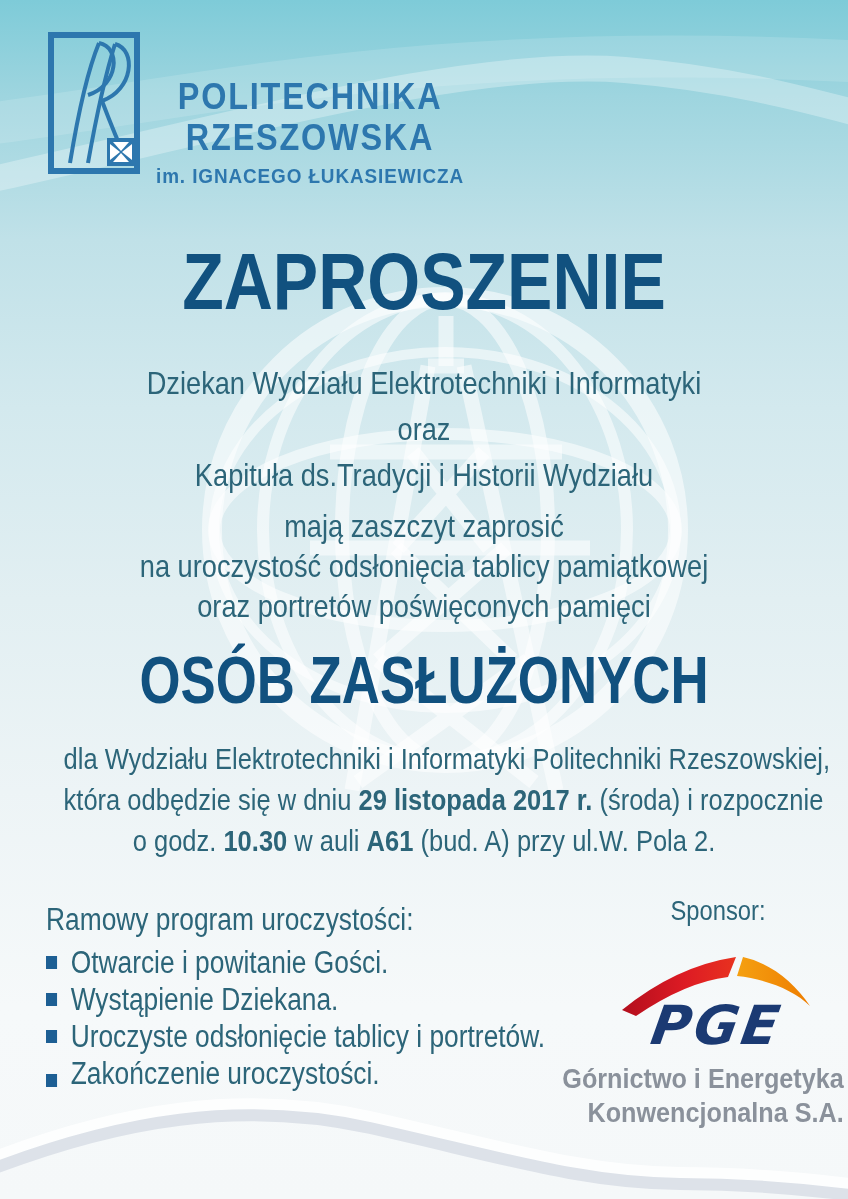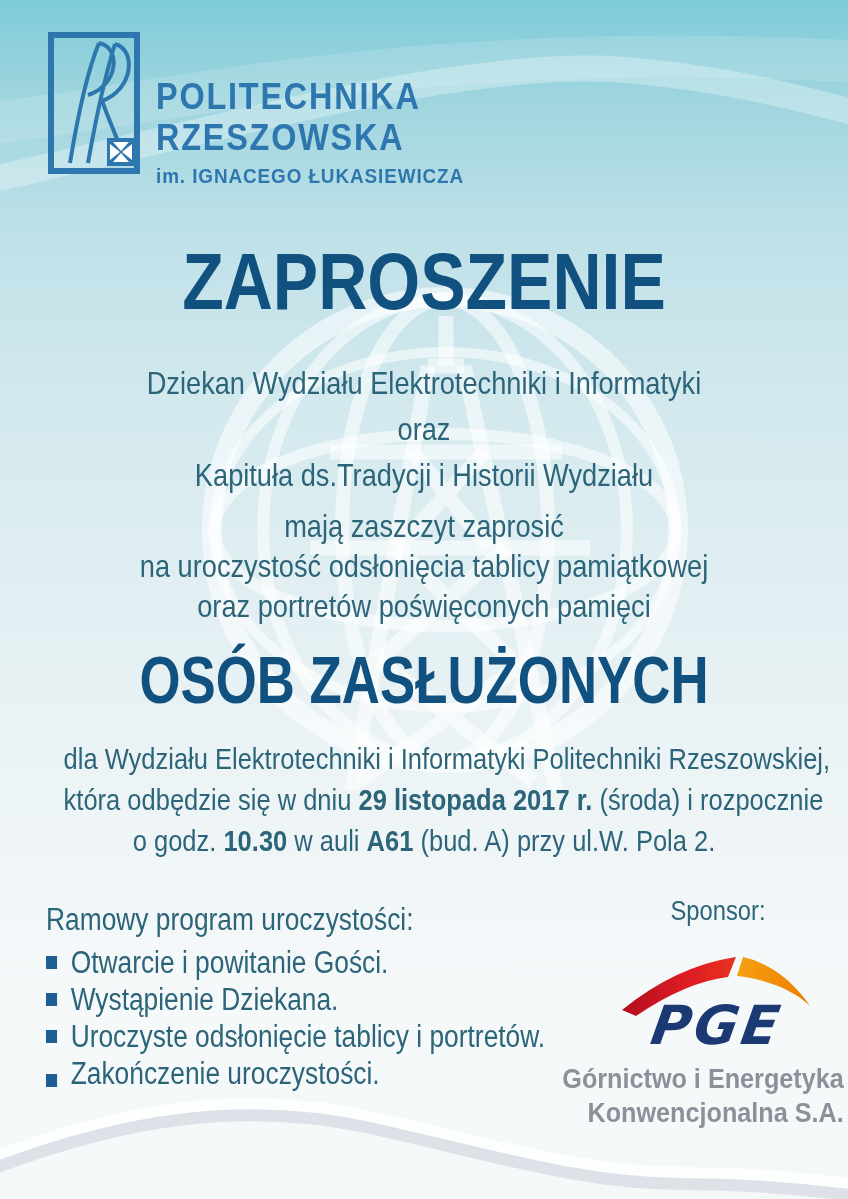--- a/index.html
+++ b/index.html
@@ -4,21 +4,21 @@
 <style>
   html,body{margin:0;padding:0;background:#ffffff;}
   .poster{
     position:relative;width:848px;height:1199px;overflow:hidden;
     font-family:"Liberation Sans","DejaVu Sans",sans-serif;
     background:linear-gradient(180deg,#7ecbd8 0%,#9ed5df 8%,#c0e1e8 20%,#d3e9ee 34%,#e2efF2 50%,#edf4f6 66%,#f6f9fa 84%,#f5f8f9 100%);
   }
   svg{display:block;}
   .bg-svg{position:absolute;left:0;top:0;width:848px;height:1199px;}
 
-  .logo-block{position:absolute;left:48px;top:32px;display:flex;}
+  .logo-block{position:absolute;left:48px;top:32px;display:flex;text-align:center;}
   .wordmark{margin-left:16px;margin-top:44px;transform:scaleX(.9);transform-origin:0 0;white-space:nowrap;}
   .wm-main{font-size:36px;font-weight:700;color:#2d77ae;letter-spacing:2px;line-height:41px;}
   .wm-sub{font-size:21px;font-weight:700;color:#2d77ae;letter-spacing:1px;margin-top:6px;}
 
   .center-line{position:absolute;left:0;width:848px;text-align:center;white-space:nowrap;}
   .title{top:240px;font-size:80px;font-weight:700;color:#11517f;transform:scaleX(.85);line-height:84px;}
   .hosts{top:360px;font-size:32px;font-weight:300;color:#2c6579;line-height:46px;transform:scaleX(.85);}
   .invitation{top:506px;font-size:32px;font-weight:300;color:#2c6579;line-height:40px;transform:scaleX(.85);}
   .honorees{top:644px;font-size:66px;font-weight:700;color:#11517f;transform:scaleX(.8);line-height:72px;}
   .details{top:738px;font-size:30px;font-weight:300;color:#2c6579;line-height:41px;transform:scaleX(.85);}

